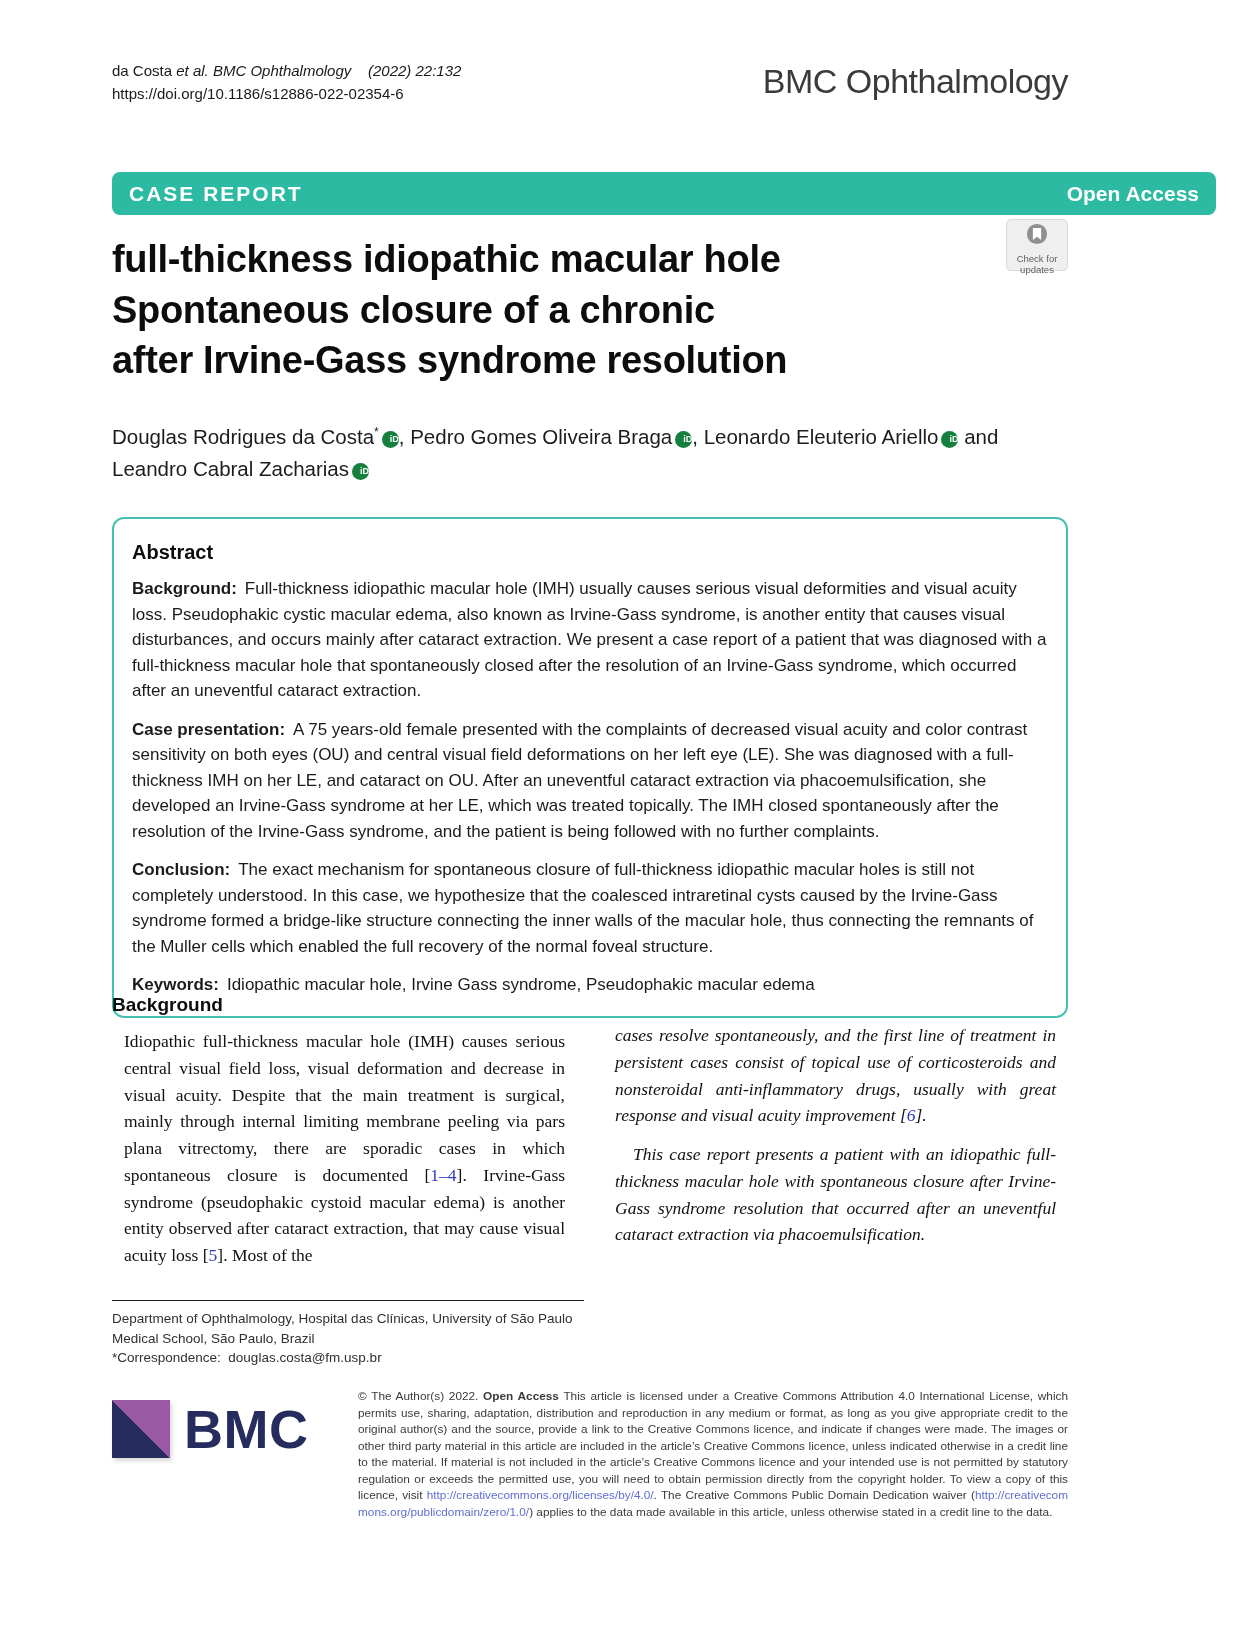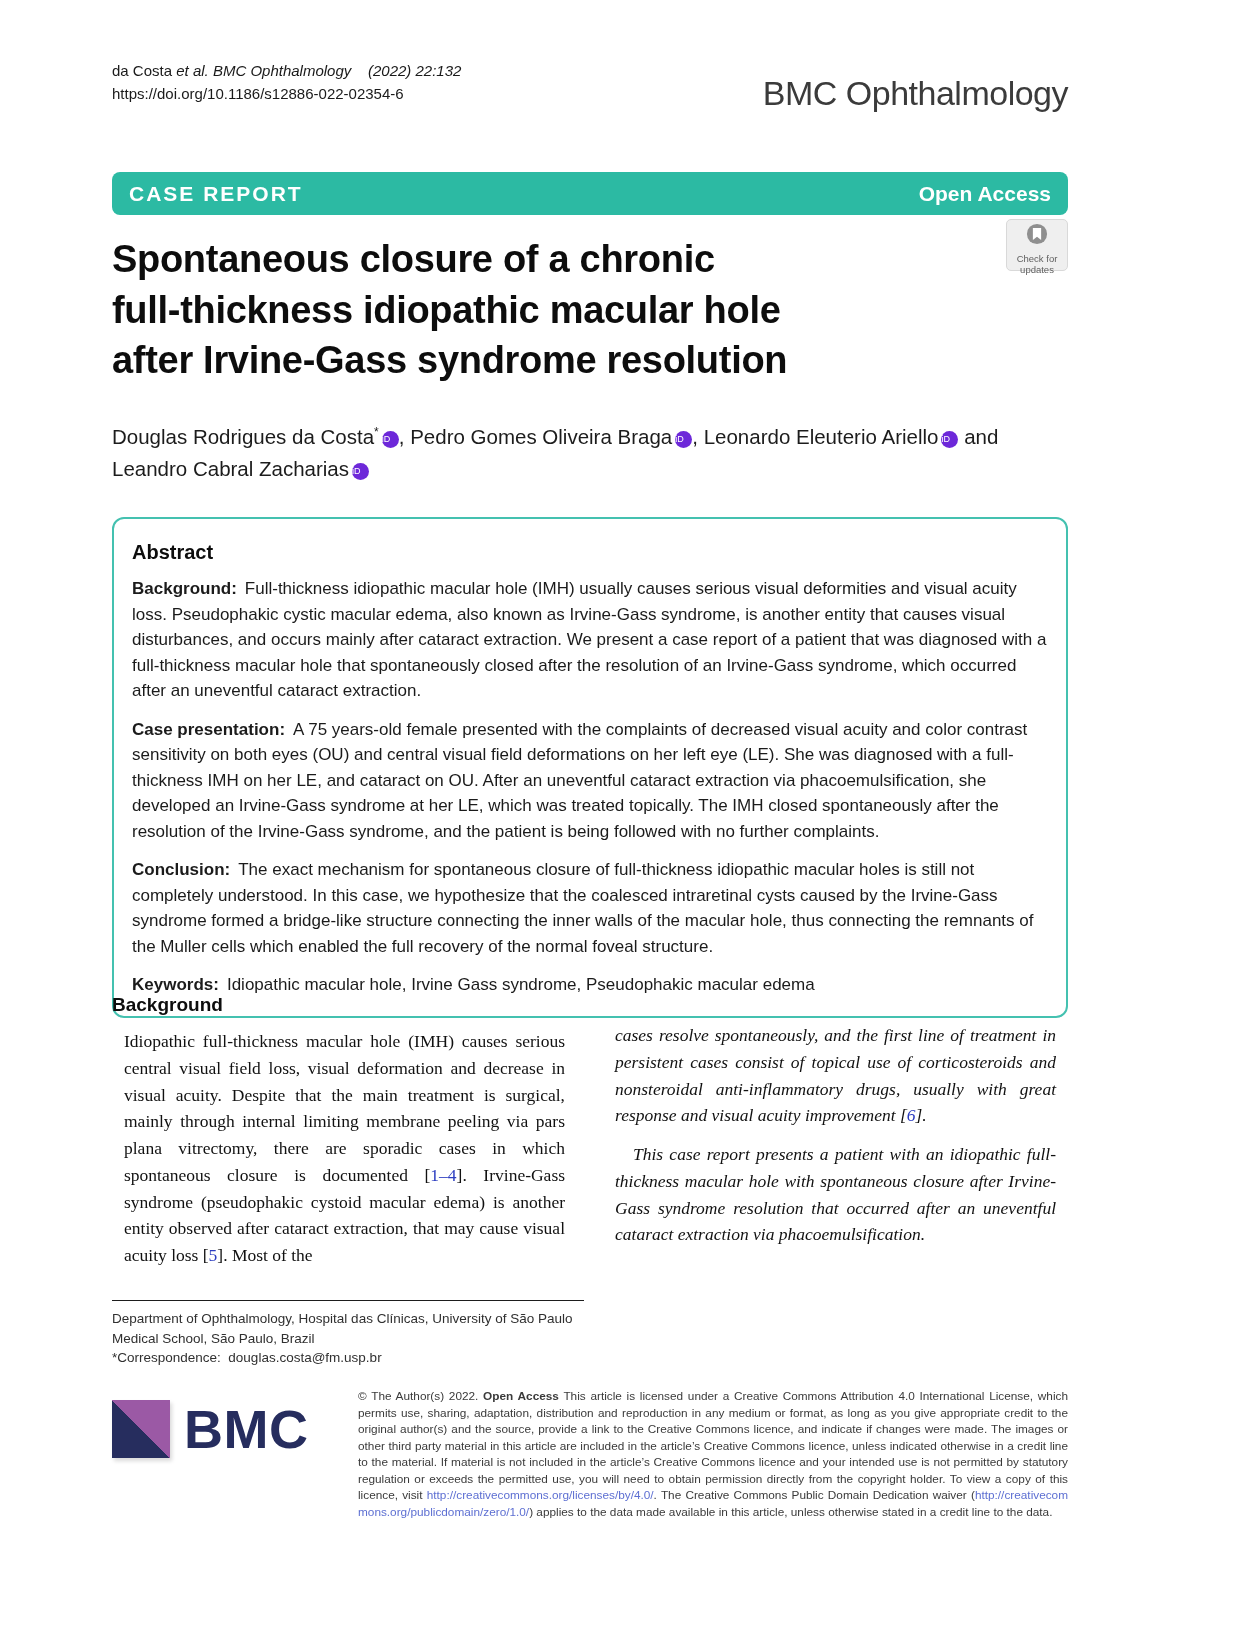--- a/index.html
+++ b/index.html
@@ -6,44 +6,44 @@
   .page {
     position:relative; width:1241px; height:1648px; margin:0 auto;
     background:#ffffff; font-family:"Liberation Sans", sans-serif; color:#111;
     overflow:hidden;
   }
 
   
   .hdr { position:absolute; left:112px; top:60px; width:956px; display:flex; justify-content:space-between; align-items:flex-start; }
   .cite { font-size:15px; line-height:1.5; color:#1a1a1a; }
   .cite .it { font-style:italic; }
-  .journal { font-size:34px; color:#3b3b3b; letter-spacing:-0.5px; margin-top:14px; }
+  .journal { font-size:34px; color:#3b3b3b; letter-spacing:-0.5px; margin-top:2px; }
 
   
-  .banner { position:absolute; left:112px; top:172px; width:956px; height:43px;
+  .banner { position:absolute; left:112px; top:172px; width:1104px; height:43px;
     background:#2CBAA3; border-radius:8px; display:flex; align-items:center;
     justify-content:space-between; padding:16px 17px; box-sizing:border-box; }
   .banner .type { color:#fff; font-weight:bold; font-size:21px; letter-spacing:2px; }
   .banner .access { color:#fff; font-weight:bold; font-size:21px; }
 
   
   .check-badge { position:absolute; left:1006px; top:219px; width:62px; height:52px;
     background:#efefef; border:1px solid #d9d9d9; border-radius:5px; text-align:center;
     padding-top:3px; box-sizing:border-box; cursor:pointer; }
   .check-badge svg { width:22px; height:22px; display:block; margin:0 auto; }
   .check-badge .txt { font-size:9.5px; color:#606060; line-height:1.15; margin-top:9px; }
 
   
   .title { position:absolute; left:112px; top:234px; width:880px; font-size:38px;
     line-height:1.33; font-weight:600; letter-spacing:-0.3px; color:#0d0d0d; }
   .authors { position:absolute; left:112px; top:400px; width:940px; font-size:20.5px;
     line-height:1.6; color:#1c1c1c; }
   .authors sup { font-size:12px; }
   .orcid { display:inline-block; width:17px; height:17px; border-radius:50%;
-    background:#6d28d9; color:#fff; font-size:9px; font-weight:normal; text-align:left;
+    background:#15803d; color:#fff; font-size:9px; font-weight:bold; text-align:right;
     line-height:17px; vertical-align:2px; margin-left:3px; cursor:pointer; }
 
   
   .abstract { position:absolute; left:112px; top:517px; width:956px; box-sizing:border-box;
     border:2px solid #44C1B0; border-radius:12px; padding:22px 18px 16px; background:#fff; }
   .abstract h2 { font-size:20px; margin:0 0 12px; color:#0d0d0d; }
   .abstract p { font-size:17px; line-height:1.5; margin:0 0 13px; color:#1b1b1b; }
   .abstract p:last-child { margin-bottom:2px; }
   .lead { font-weight:bold; margin-right:8px; }
 
@@ -94,22 +94,22 @@
       <circle cx="12" cy="12" r="11" fill="#8f8f8f"></circle>
       <path d="M7.5 5.5h9v13l-4.5-3.6-4.5 3.6z" fill="#ffffff"></path>
     </svg>
     <div class="txt">
       <div>Check for</div>
       <div>updates</div>
     </div>
   </div>
 
   <div class="title">
+    <div>full-thickness idiopathic macular hole</div>
     <div>Spontaneous closure of a chronic</div>
-    <div>full-thickness idiopathic macular hole</div>
     <div>after Irvine-Gass syndrome resolution</div>
   </div>
 
   <p class="authors">
     <span>Douglas Rodrigues da Costa</span><sup>*</sup><span class="orcid">iD</span><span>, </span><span>Pedro Gomes Oliveira Braga</span><span class="orcid">iD</span><span>, </span><span>Leonardo Eleuterio Ariello</span><span class="orcid">iD</span><span> and</span><br>
     <span>Leandro Cabral Zacharias</span><span class="orcid">iD</span>
   </p>
 
   <div class="abstract">
     <h2>Abstract</h2>

